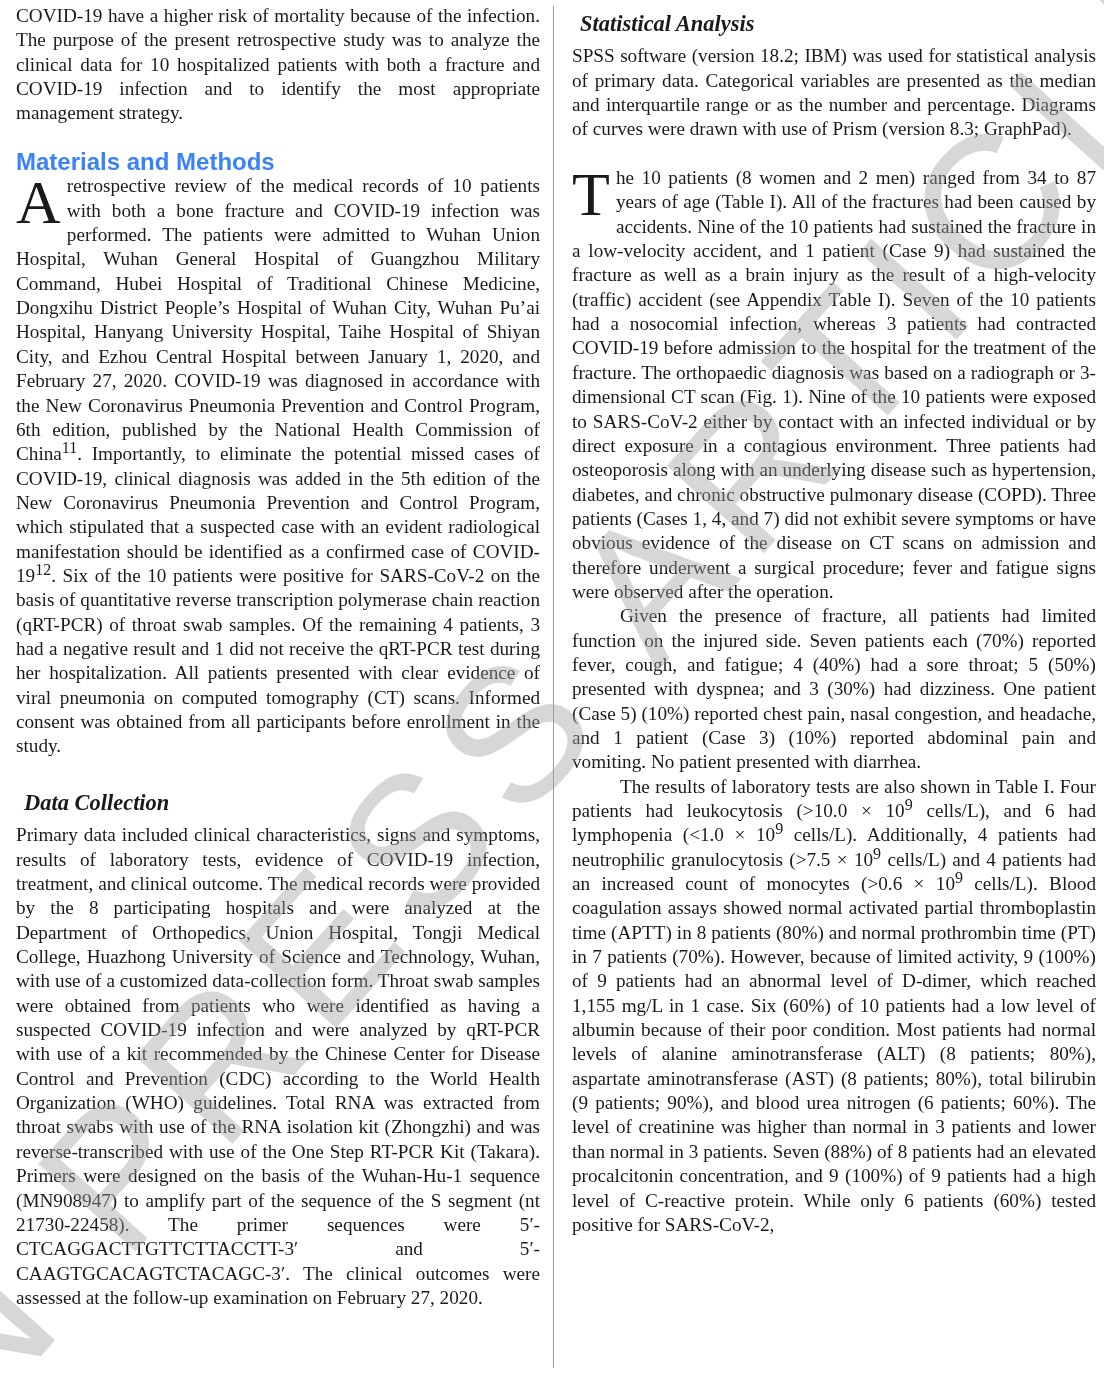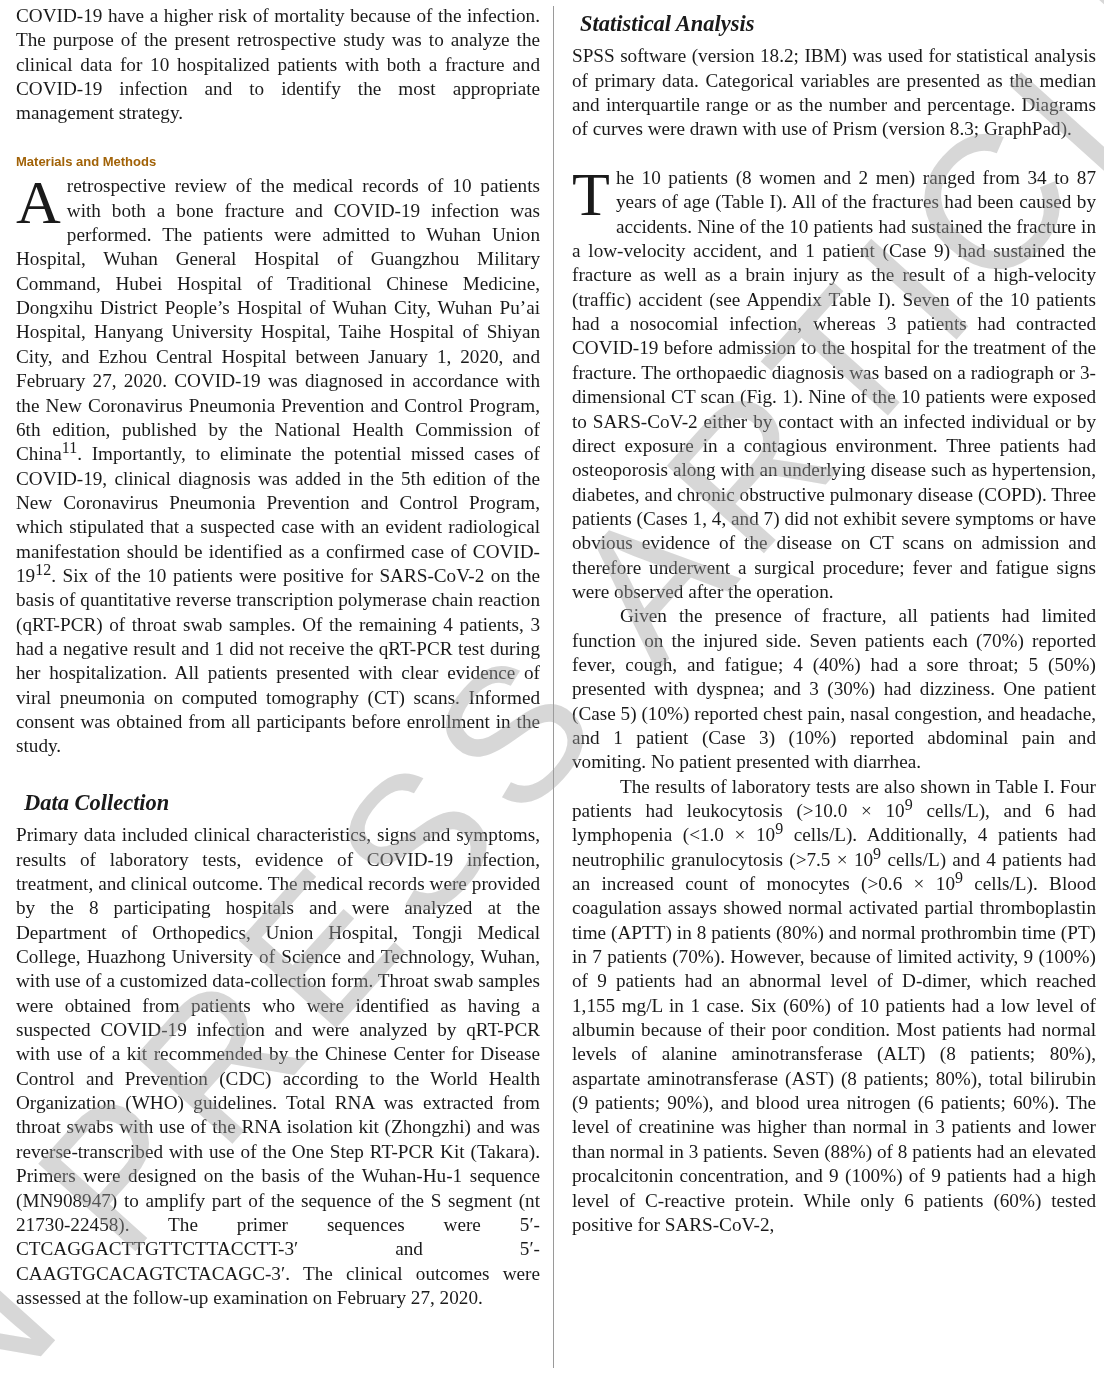--- a/index.html
+++ b/index.html
@@ -15,21 +15,21 @@
   }
   .col-left { left: 16px; width: 524px; }
   .col-right { left: 572px; width: 524px; }
   .divider {
     position: absolute; left: 553px; top: 6px; width: 1px; height: 1362px;
     background: #9a9a9a;
   }
   p { margin: 0; }
   .section-head {
     font-family: "Liberation Sans", "DejaVu Sans", sans-serif;
-    font-weight: bold; color: #a16207; font-size: 13px; line-height: 24.35px;
+    font-weight: bold; color: #3b82f6; font-size: 24px; line-height: 24.35px;
     margin: 0;
   }
   .sub-head { font-style: italic; margin: 8px; }
   .gap { height: 24.35px; }
   .indent { text-indent: 48px; font-family: Liberation Serif, serif; }
   .dropcap {
     float: left; font-size: 62px; line-height: 44px; margin: 4px 6px 0 0;
     padding-top: 2px; font-family: "Liberation Serif", "DejaVu Serif", serif;
   }
   sup { font-size: 16px; line-height: 0; vertical-align: super; }

